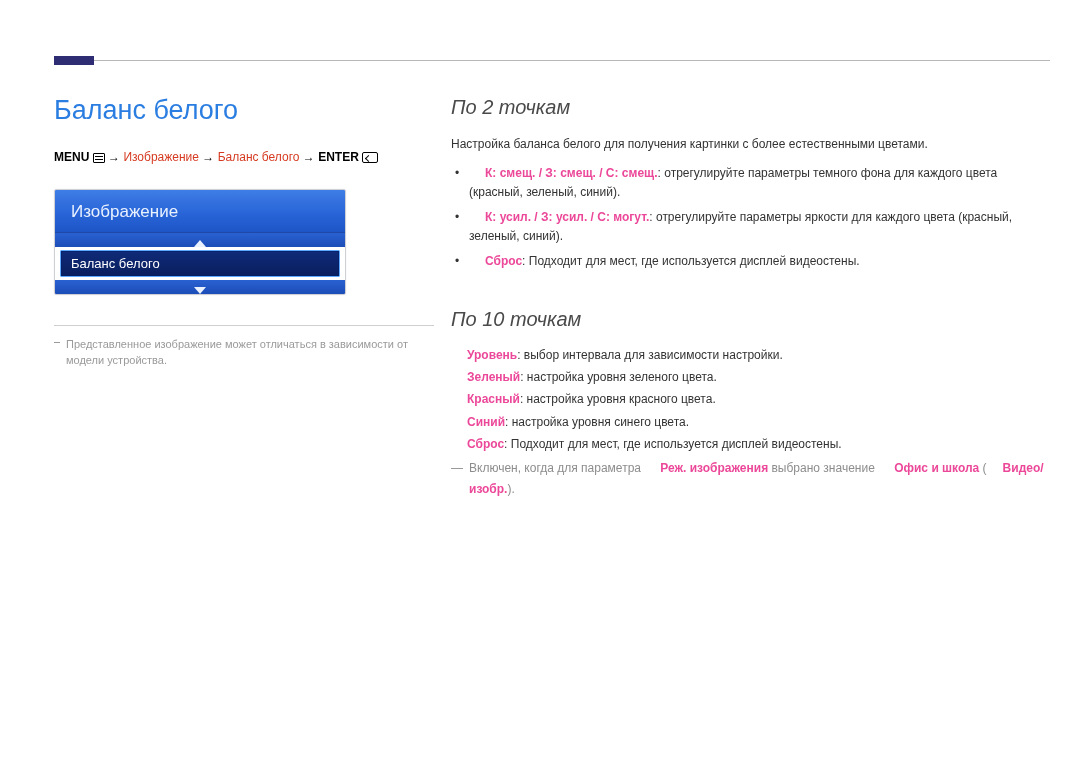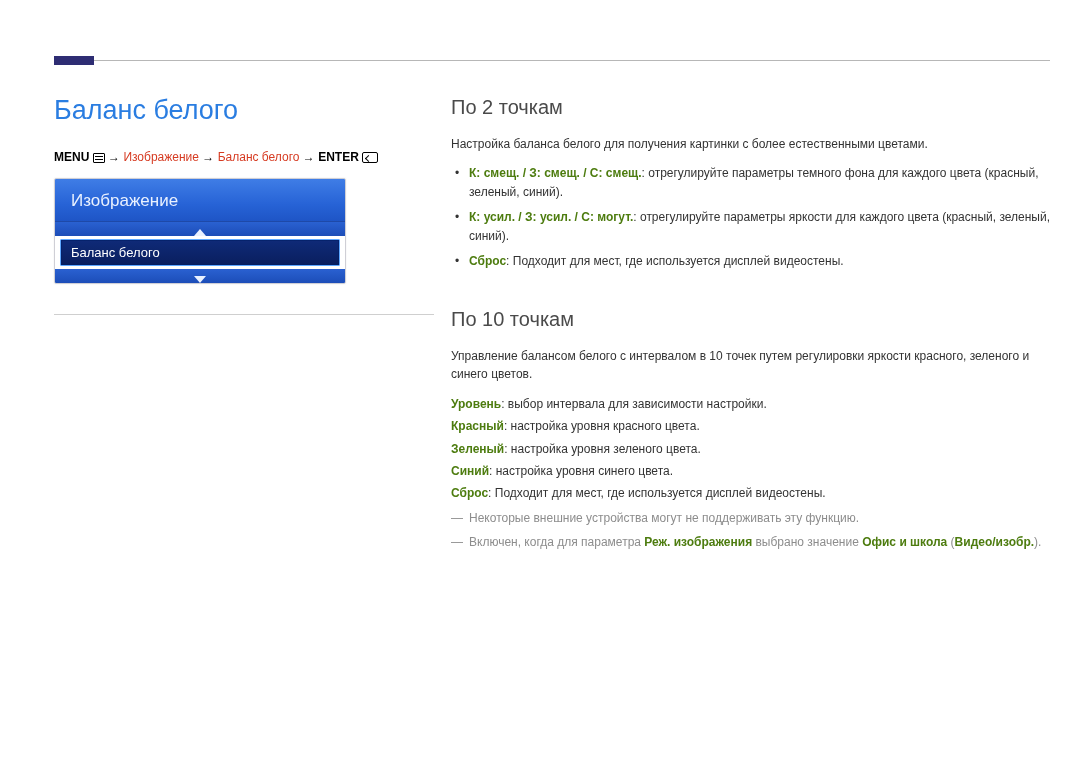--- a/index.html
+++ b/index.html
@@ -48,21 +48,21 @@
   }
   .page-title {
     font-size: 27px;
     font-weight: 400;
     color: #2a7de1;
     margin: 0 0 24px 0;
     line-height: 1.1;
   }
   .breadcrumb {
     font-size: 12px;
-    margin-bottom: 14px;
+    margin-bottom: 25px;
   }
   .breadcrumb .b-strong { font-weight: bold; color:#000; }
   .breadcrumb .b-red { color:#d63b22; }
   .breadcrumb .b-arrow { color:#000; }
   .icon-inline {
     display: inline-block;
     vertical-align: -2px;
   }
   .menu-icon {
     width: 12px; height: 10px;
@@ -157,20 +157,21 @@
     width: 6px;
     height: 1px;
     background: #9a9a9a;
   }
 
   .section-h {
     font-size: 20px;
     color: #4a4a4a;
     margin: 0 0 14px 0;
     font-weight: 400;
+    font-style: italic;
   }
   .section-h.second { margin-top: 36px; }
   .para {
     font-size: 12px;
     line-height: 1.55;
     margin: 16px 0 10px 0;
     color: #333;
   }
   ul.bullets {
     list-style: none;
@@ -184,21 +185,21 @@
     margin-bottom: 6px;
     color: #333;
   }
   ul.bullets > li::before {
     content: "•";
     position: absolute;
     left: -14px;
     top: 0;
     color: #333;
   }
-  .red { color: #4d7c0f; font-weight: bold; }
+  .red { color: #ec4899; font-weight: bold; margin-left: 16px; }
   .kv-line {
     font-size: 12px;
     line-height: 1.7;
     margin: 0 0 2px 0;
   }
   .dash-note {
     font-size: 12px;
     color: #8d8d8d;
     line-height: 1.7;
     position: relative;
@@ -242,56 +243,55 @@
         <div class="osd-arrow-row">
           <span class="osd-chevron up"></span>
         </div>
         <div class="osd-selected">Баланс белого</div>
         <div class="osd-arrow-row">
           <span class="osd-chevron down"></span>
         </div>
       </div>
 
       <hr class="left-divider">
+      <div class="left-note">Представленное изображение может отличаться в зависимости от модели устройства.</div>
     </div>
 
     <div class="col-right">
 
       <h2 class="section-h">По 2 точкам</h2>
       <p class="para">Настройка баланса белого для получения картинки с более естественными цветами.</p>
       <ul class="bullets">
         <li>
           <span class="red">К: смещ. / З: смещ. / С: смещ.</span><span>: отрегулируйте параметры темного фона для каждого цвета (красный, зеленый, синий).</span>
         </li>
         <li>
           <span class="red">К: усил. / З: усил. / С: могут.</span><span>: отрегулируйте параметры яркости для каждого цвета (красный, зеленый, синий).</span>
         </li>
         <li>
           <span class="red">Сброс</span><span>: Подходит для мест, где используется дисплей видеостены.</span>
         </li>
       </ul>
 
       <h2 class="section-h second">По 10 точкам</h2>
-      <p class="para">Управление балансом белого с интервалом в 10 точек путем регулировки яркости красного, зеленого и синего цветов.</p>
       <p class="kv-line">
         <span class="red">Уровень</span><span>: выбор интервала для зависимости настройки.</span>
       </p>
       <p class="kv-line">
+        <span class="red">Зеленый</span><span>: настройка уровня зеленого цвета.</span>
+      </p>
+      <p class="kv-line">
         <span class="red">Красный</span><span>: настройка уровня красного цвета.</span>
       </p>
       <p class="kv-line">
-        <span class="red">Зеленый</span><span>: настройка уровня зеленого цвета.</span>
-      </p>
-      <p class="kv-line">
         <span class="red">Синий</span><span>: настройка уровня синего цвета.</span>
       </p>
       <p class="kv-line">
         <span class="red">Сброс</span><span>: Подходит для мест, где используется дисплей видеостены.</span>
       </p>
 
-      <div class="dash-note">Некоторые внешние устройства могут не поддерживать эту функцию.</div>
       <div class="dash-note">
         <span>Включен, когда для параметра </span><span class="red">Реж. изображения</span><span> выбрано значение </span><span class="red">Офис и школа</span><span> (</span><span class="red">Видео/изобр.</span><span>).</span>
       </div>
 
     </div>
   </div>
 </div>
 
 </body></html>

